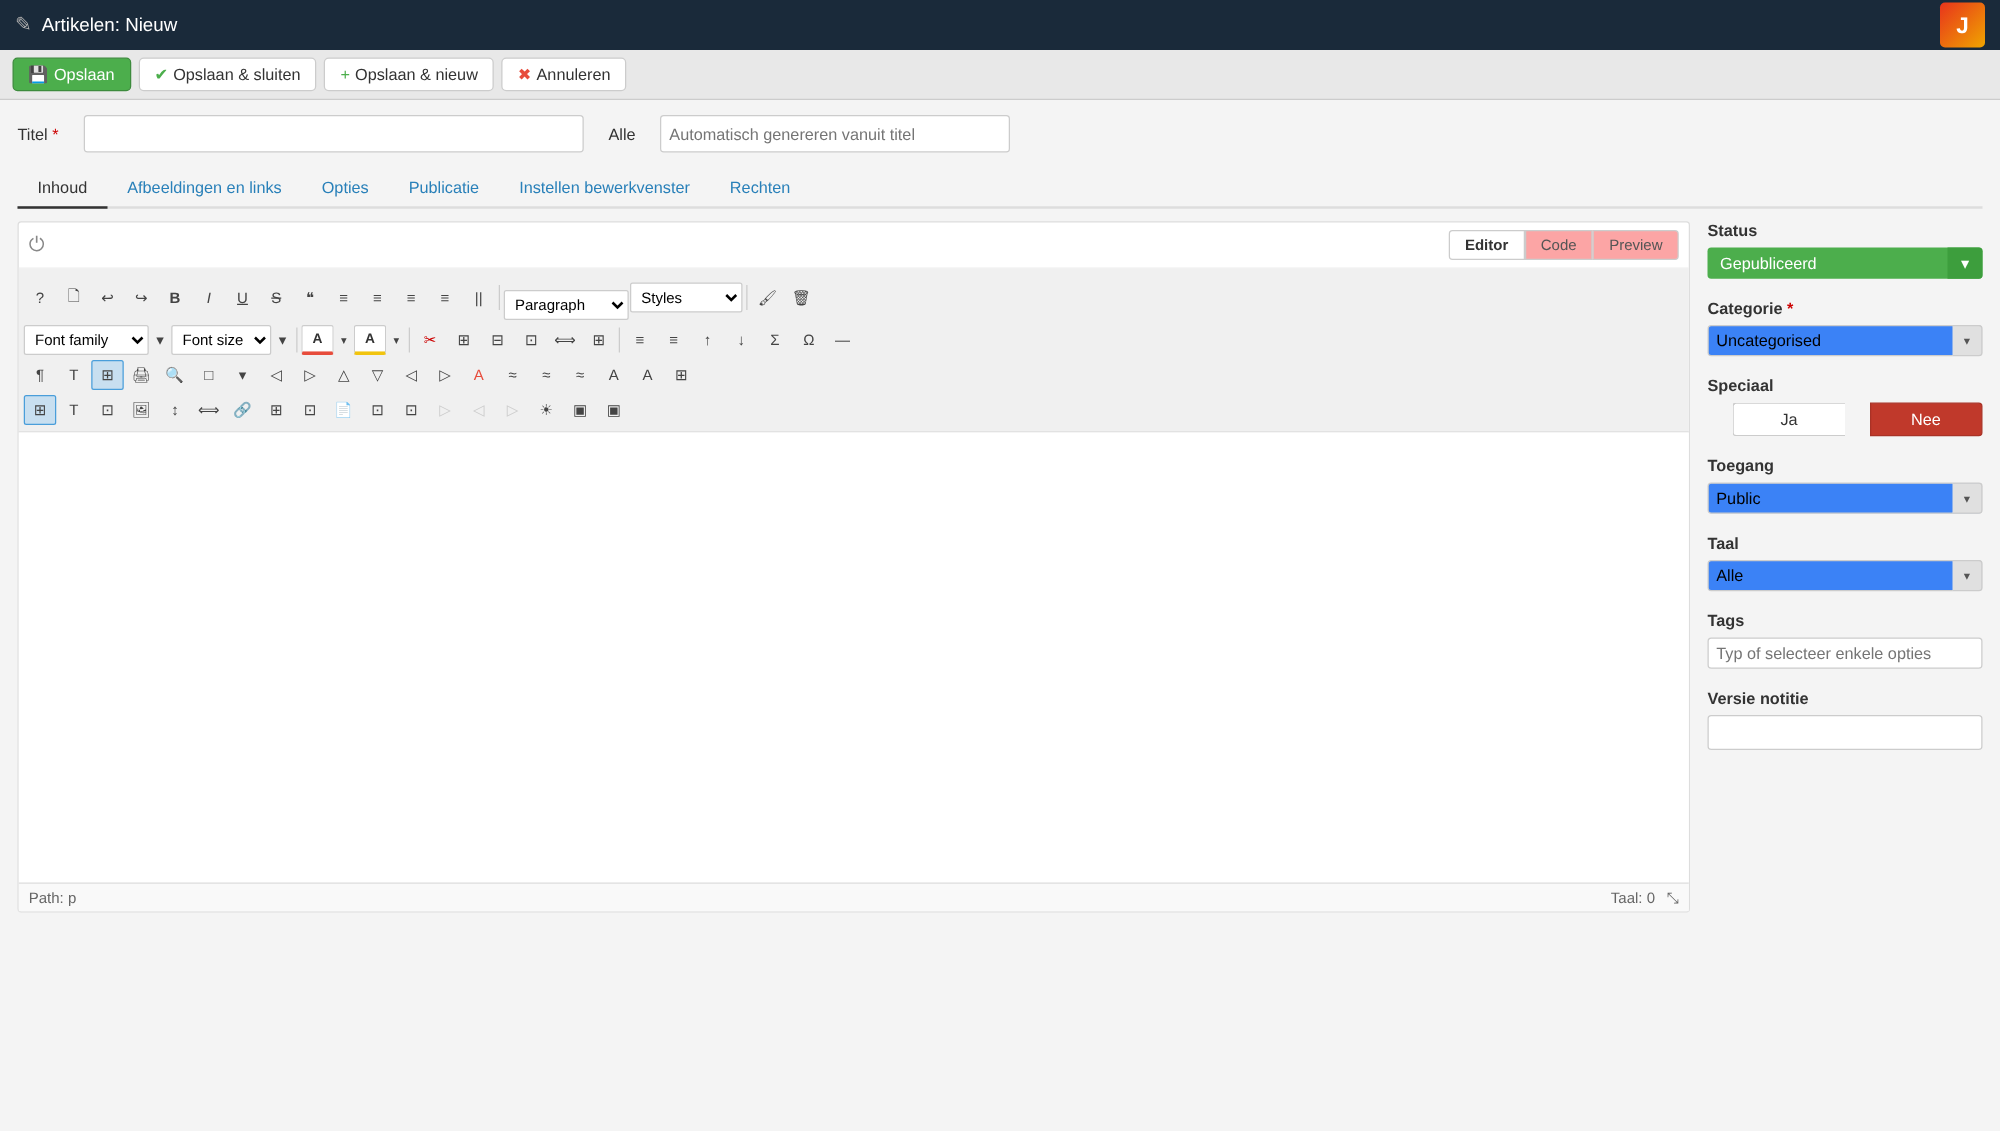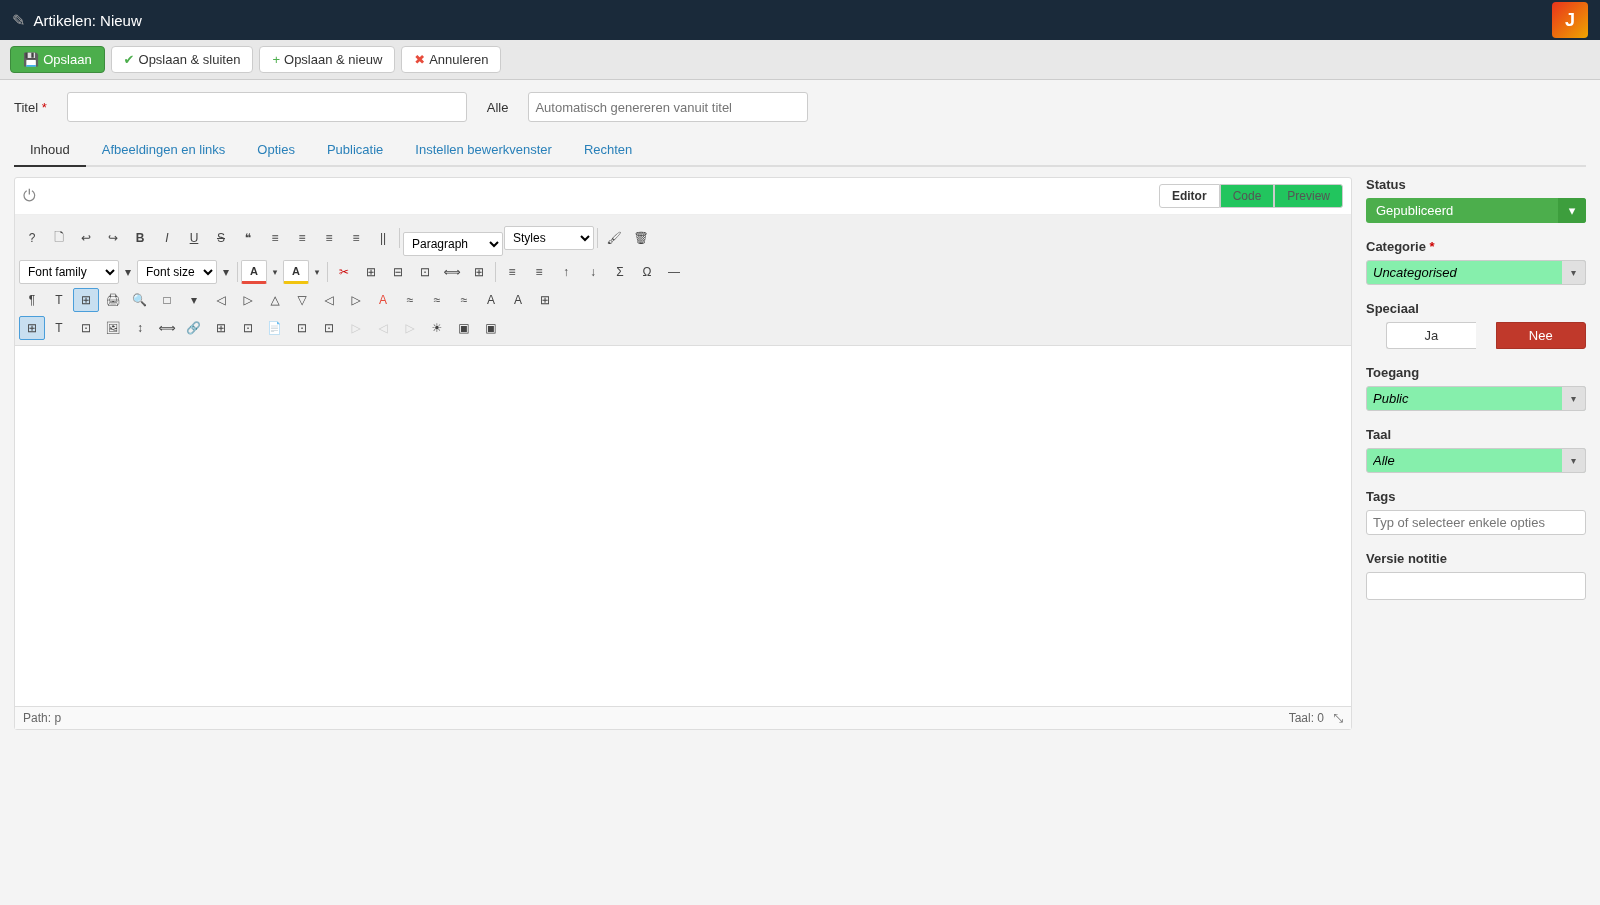--- a/index.html
+++ b/index.html
@@ -137,21 +137,21 @@
       padding: 6px 8px;
       border-bottom: 1px solid #eee;
     }
     .editor-switch-btns {
       display: flex;
       gap: 0;
     }
     .switch-btn {
       padding: 4px 12px;
       border: 1px solid #ccc;
-      background: #22c55e;
+      background: #fca5a5;
       cursor: pointer;
       font-size: 12px;
       color: #555;
     }
     .switch-btn.active {
       background: #fff;
       color: #333;
       font-weight: bold;
       text-align: right;
     }
@@ -283,22 +283,21 @@
 
     .cat-select {
       width: 100%;
       padding: 4px 6px;
       border: 1px solid #ccc;
       border-radius: 3px;
       font-size: 13px;
       cursor: pointer;
       appearance: none;
       -webkit-appearance: none;
-      background: #86efac;
-      font-style: italic;
+      background: #3b82f6;
     }
     .select-wrap {
       position: relative;
     }
     .select-arrow {
       position: absolute;
       right: 0;
       top: 0;
       bottom: 0;
       width: 24px;

